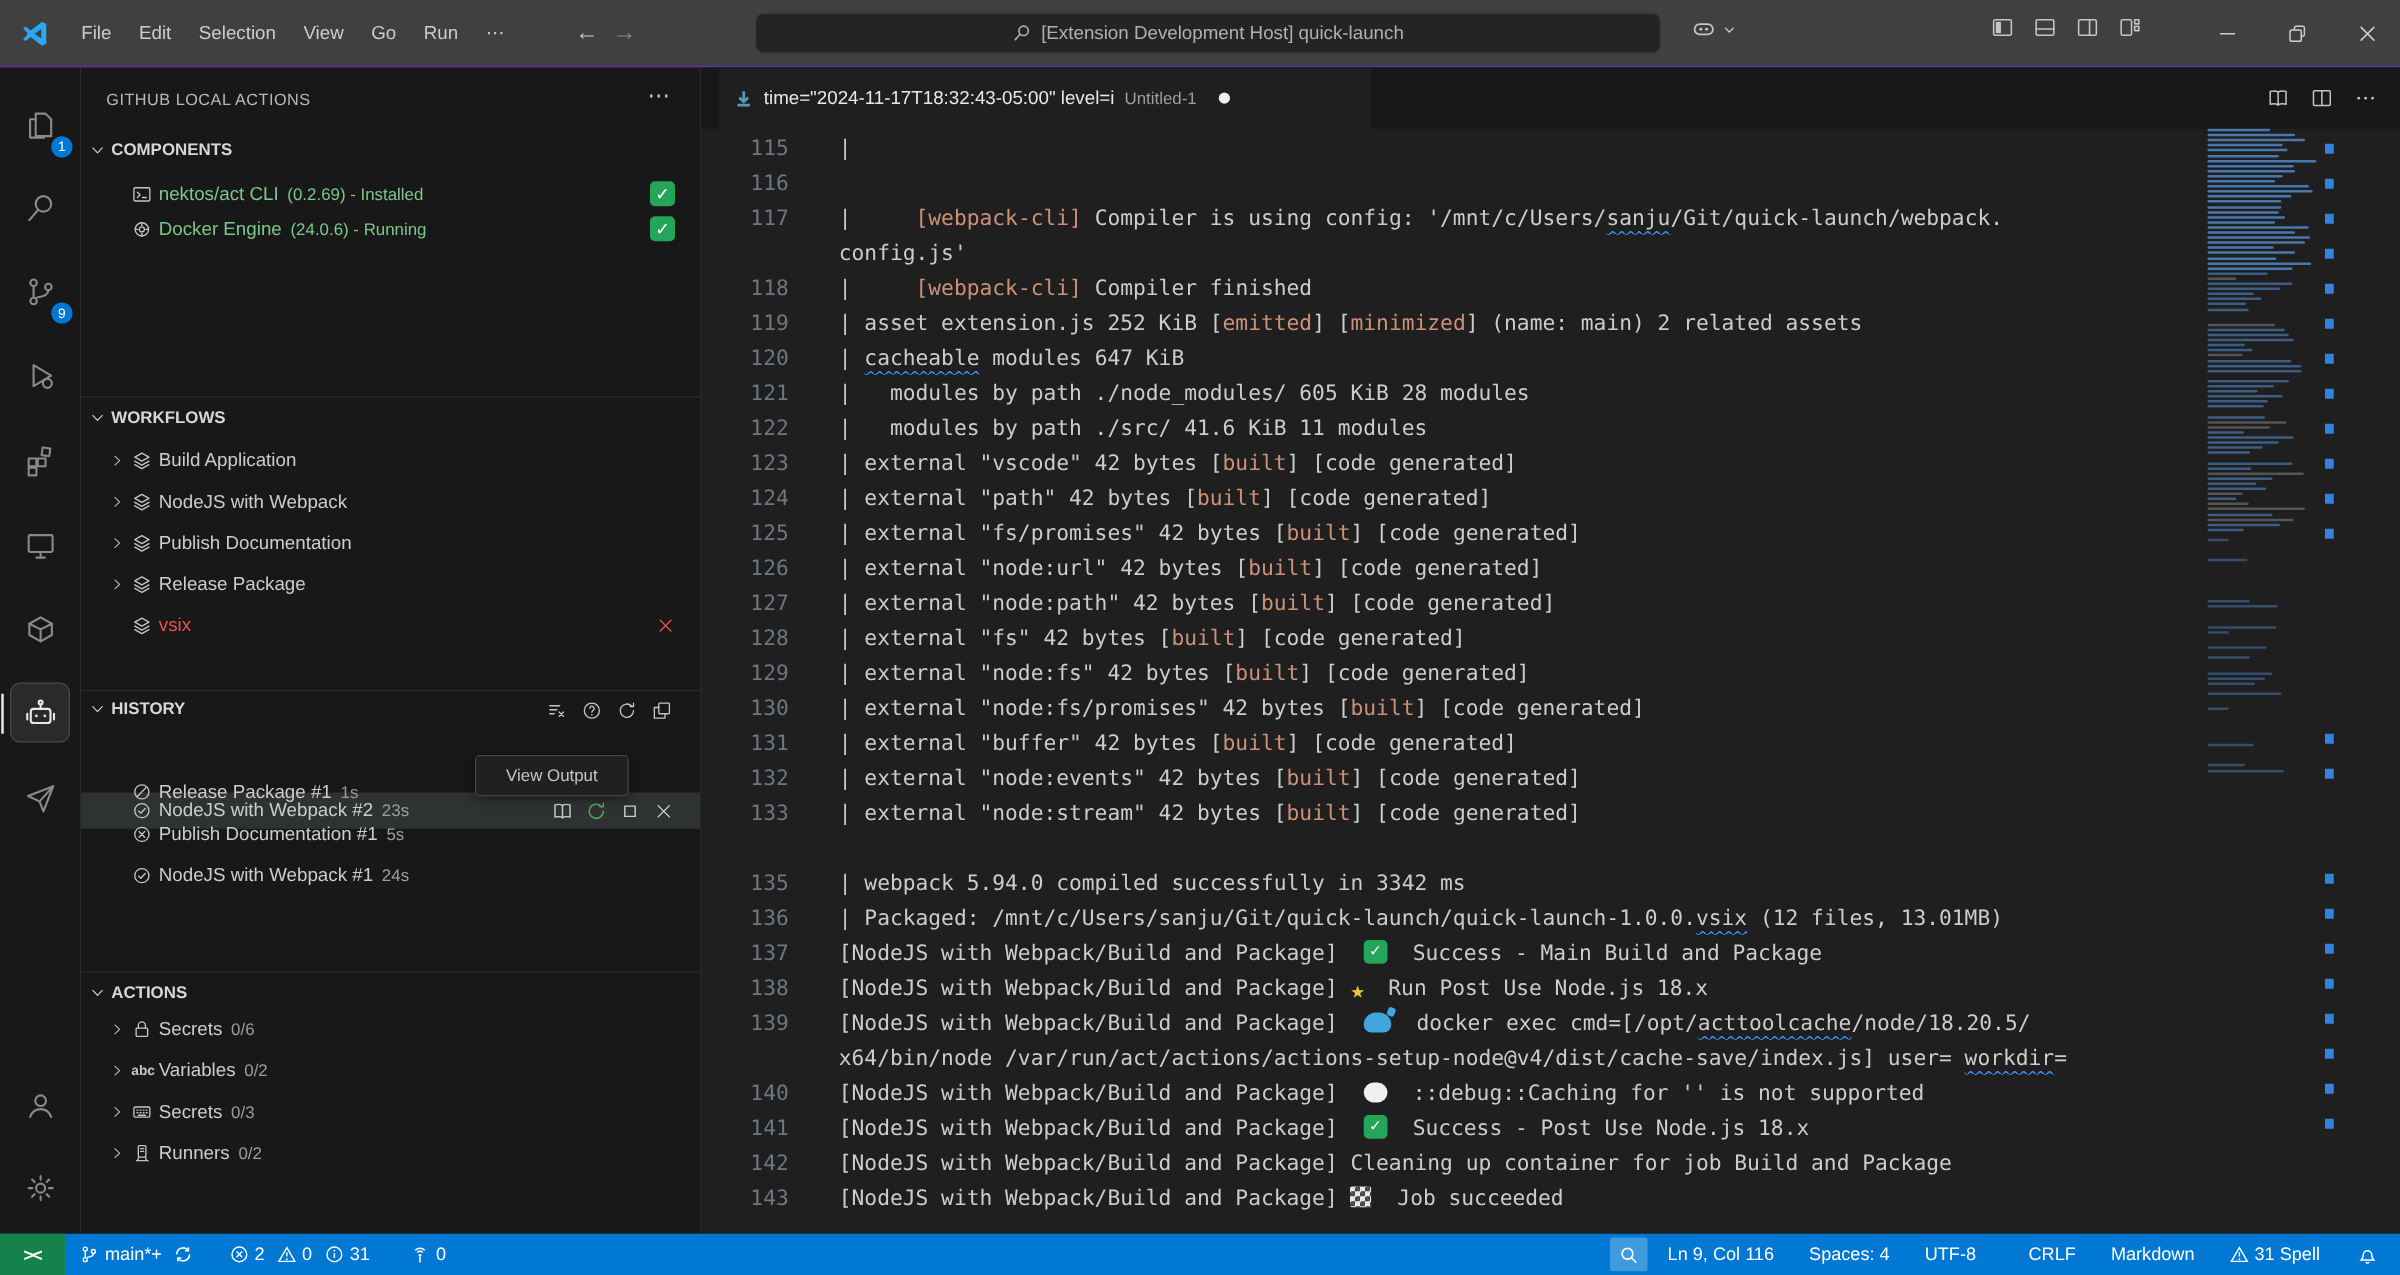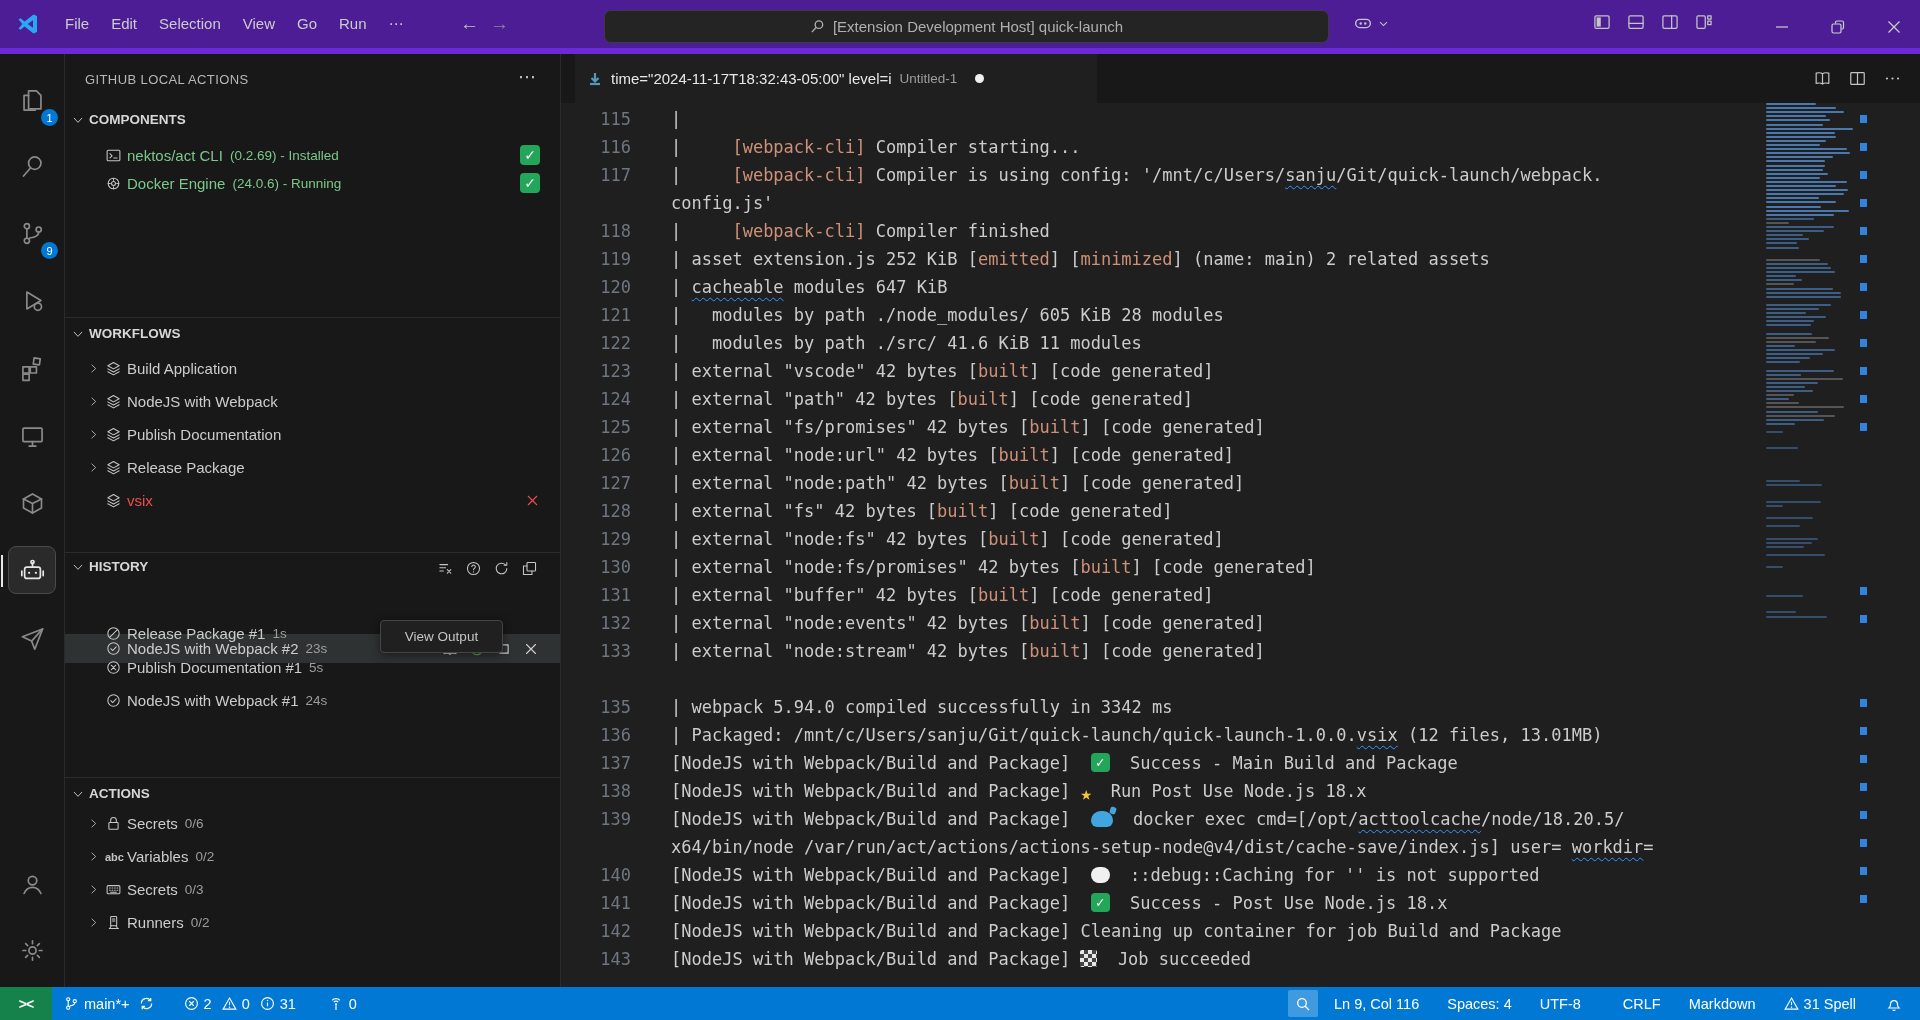--- a/index.html
+++ b/index.html
@@ -3,21 +3,21 @@
 <meta charset="utf-8">
 <style>
   * { margin:0; padding:0; box-sizing:border-box; }
   html,body { width:1920px; height:1020px; overflow:hidden; background:#1f1f1f;
     font-family:"Liberation Sans","DejaVu Sans",sans-serif; color:#cccccc; }
   .abs { position:absolute; }
   svg { display:block; }
 
   
   #titlebar { position:absolute; left:0; top:0; width:1920px; height:54px;
-    background:#4c1d95; border-bottom:6px solid #6d28d9; display:flex; align-items:center; }
+    background:#404040; border-bottom:1px solid #6d28d9; display:flex; align-items:center; }
   #vscode-logo { margin:0 14px 0 16px; }
   .menu-item { padding:0 11px; font-size:15px; color:#cccccc; line-height:54px; cursor:default; }
   .nav-arrow { width:30px; text-align:center; font-size:19px; color:#c5c5c5; }
   .nav-arrow.dim { color:#8a8a8a; }
   #search-box { position:absolute; left:604px; top:10px; width:725px; height:33px;
     background:#242424; border:1px solid #3c3c3c; border-radius:7px;
     display:flex; align-items:center; justify-content:center; gap:8px;
     color:#b0b0b0; font-size:15px; }
   #copilot { position:absolute; left:1352px; top:12px; display:flex; align-items:center; gap:4px; color:#c5c5c5; }
   #layout-icons { position:absolute; left:1592px; top:12px; display:flex; gap:14px; color:#c5c5c5; }
@@ -45,21 +45,21 @@
   .tree-row .chev { width:18px; margin-left:22px; color:#c5c5c5; display:flex; }
   .tree-row .chev.empty { visibility:hidden; }
   .tree-row .ticon { width:22px; color:#c5c5c5; display:flex; }
   .green { color:#7cc88a; }
   .red { color:#f14c4c; }
   .dim { color:#9d9d9d; }
   .desc { margin-left:7px; font-size:13.5px; }
   .row-hover { background:#2f3233;margin-top:48px; }
   .hdr-icons { display:flex; gap:11px; position:absolute; right:22px; color:#c5c5c5; }
   .row-actions { position:absolute; left:376px; display:flex; gap:9px; align-items:center; color:#d0d0d0; }
-  #tooltip { position:absolute; left:380px; top:620px; width:123px; height:33px;
+  #tooltip { position:absolute; left:380px; top:604px; width:123px; height:33px;
     background:#202020; border:1px solid #454545; border-radius:4px; z-index:40;
     display:flex; align-items:center; justify-content:center; font-size:13.5px; color:#c5c5c5;
     box-shadow:0 2px 8px rgba(0,0,0,.5); }
 
   
   #editor { position:absolute; left:561px; top:54px; width:1359px; height:933px; background:#1f1f1f; }
   #tabbar { position:absolute; left:0; top:0; width:100%; height:49px; background:#181818; }
   #tab { position:absolute; left:14px; top:0; height:49px; width:522px; background:#1f1f1f;
     display:flex; align-items:center; padding:0 12px; gap:8px; }
   #tab .tlabel { color:#e7e7e7; font-size:15px; white-space:pre; }
@@ -610,21 +610,21 @@
           <svg width="19" height="19" viewBox="0 0 24 24" style="color:currentColor">
             <circle cx="5" cy="12" r="1.4" fill="currentColor"></circle>
             <circle cx="12" cy="12" r="1.4" fill="currentColor"></circle>
             <circle cx="19" cy="12" r="1.4" fill="currentColor"></circle>
           </svg>
         </span>
       </div>
   </div>
   <div id="code">
       <div class="crow" style="top: 2px;"><span class="ln">115</span><span class="ctext"><span>| </span></span></div>
-      <div class="crow" style="top: 30px;"><span class="ln">116</span><span class="ctext"><span>|     </span><span class="tok-o">[webpack-cli]</span><span> Compiler starting...</span></span></div>
+      <div class="crow" style="top: 30px;"><span class="ln">116</span></div>
       <div class="crow" style="top: 58px;"><span class="ln">117</span><span class="ctext"><span>|     </span><span class="tok-o">[webpack-cli]</span><span> Compiler is using config: '/mnt/c/Users/</span><span class="sq">sanju</span><span>/Git/quick-launch/webpack.</span></span></div>
       <div class="crow" style="top: 86px;"><span class="ln"></span><span class="ctext"><span>config.js'</span></span></div>
       <div class="crow" style="top: 114px;"><span class="ln">118</span><span class="ctext"><span>|     </span><span class="tok-o">[webpack-cli]</span><span> Compiler finished</span></span></div>
       <div class="crow" style="top: 142px;"><span class="ln">119</span><span class="ctext"><span>| asset extension.js 252 KiB [</span><span class="tok-o">emitted</span><span>] [</span><span class="tok-o">minimized</span><span>] (name: main) 2 related assets</span></span></div>
       <div class="crow" style="top: 170px;"><span class="ln">120</span><span class="ctext"><span>| </span><span class="sq">cacheable</span><span> modules 647 KiB</span></span></div>
       <div class="crow" style="top: 198px;"><span class="ln">121</span><span class="ctext"><span>|   modules by path ./node_modules/ 605 KiB 28 modules</span></span></div>
       <div class="crow" style="top: 226px;"><span class="ln">122</span><span class="ctext"><span>|   modules by path ./src/ 41.6 KiB 11 modules</span></span></div>
       <div class="crow" style="top: 254px;"><span class="ln">123</span><span class="ctext"><span>| external "vscode" 42 bytes [</span><span class="tok-o">built</span><span>] [code generated]</span></span></div>
       <div class="crow" style="top: 282px;"><span class="ln">124</span><span class="ctext"><span>| external "path" 42 bytes [</span><span class="tok-o">built</span><span>] [code generated]</span></span></div>
       <div class="crow" style="top: 310px;"><span class="ln">125</span><span class="ctext"><span>| external "fs/promises" 42 bytes [</span><span class="tok-o">built</span><span>] [code generated]</span></span></div>

